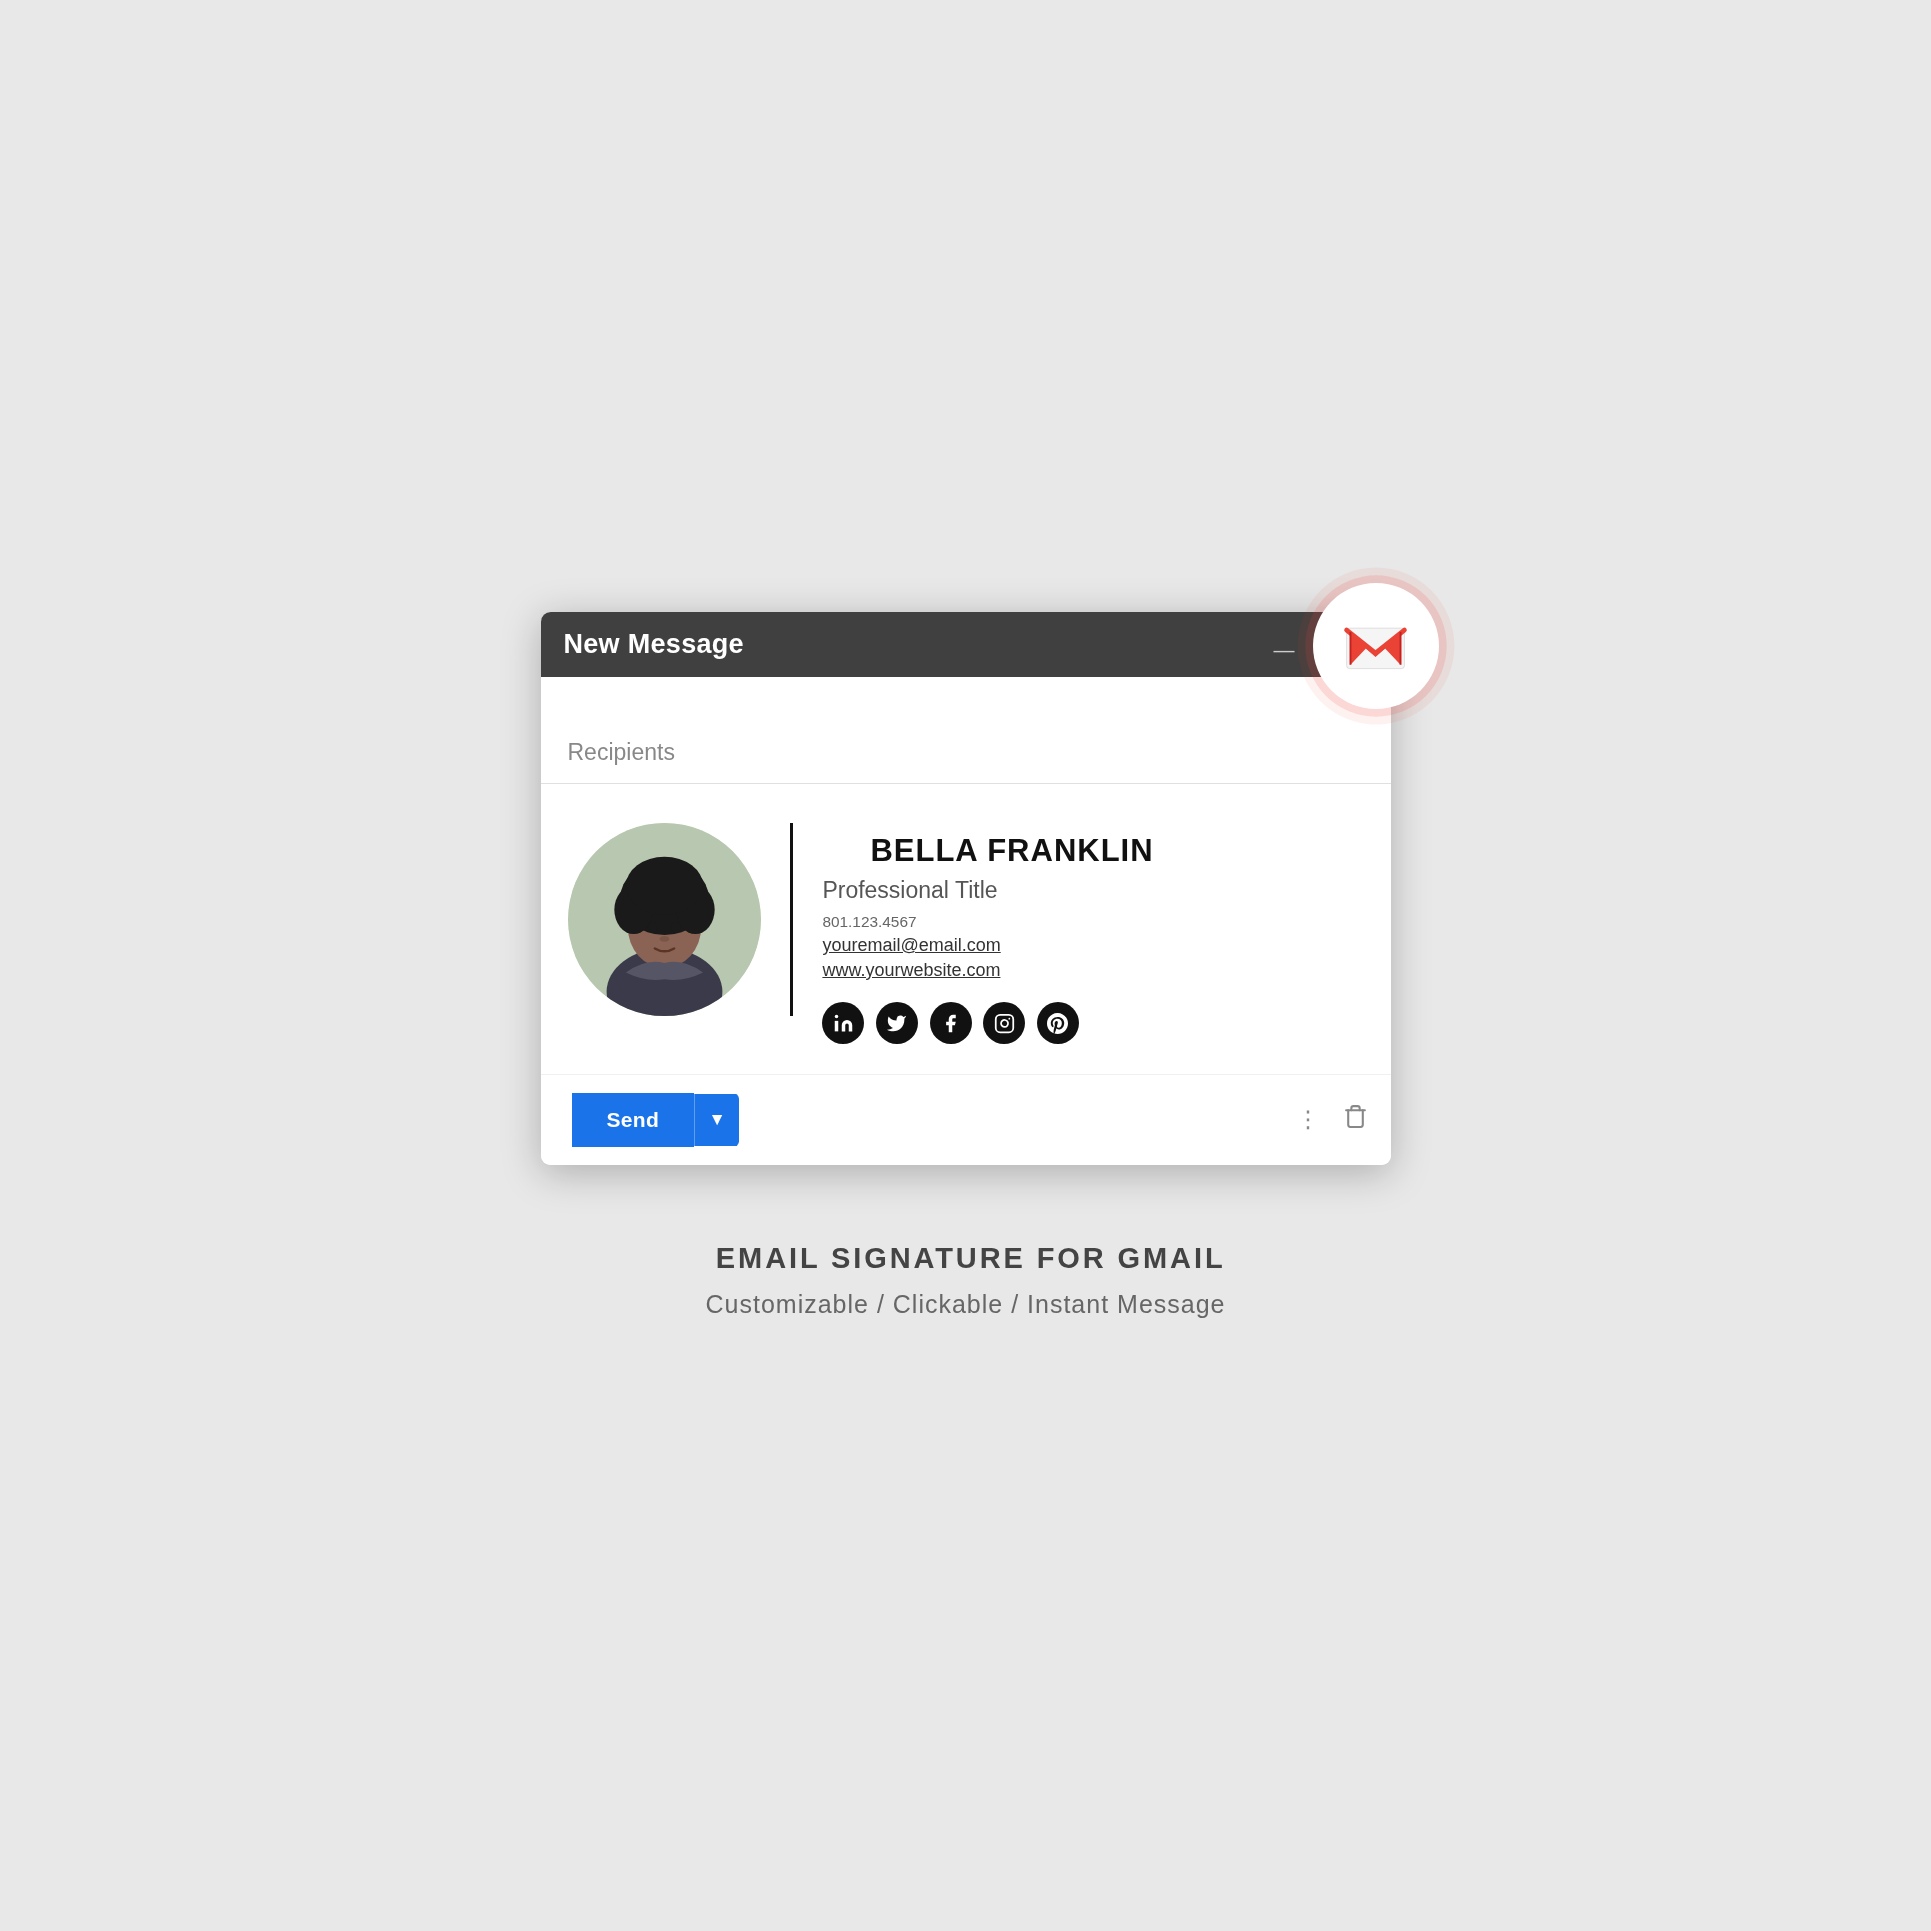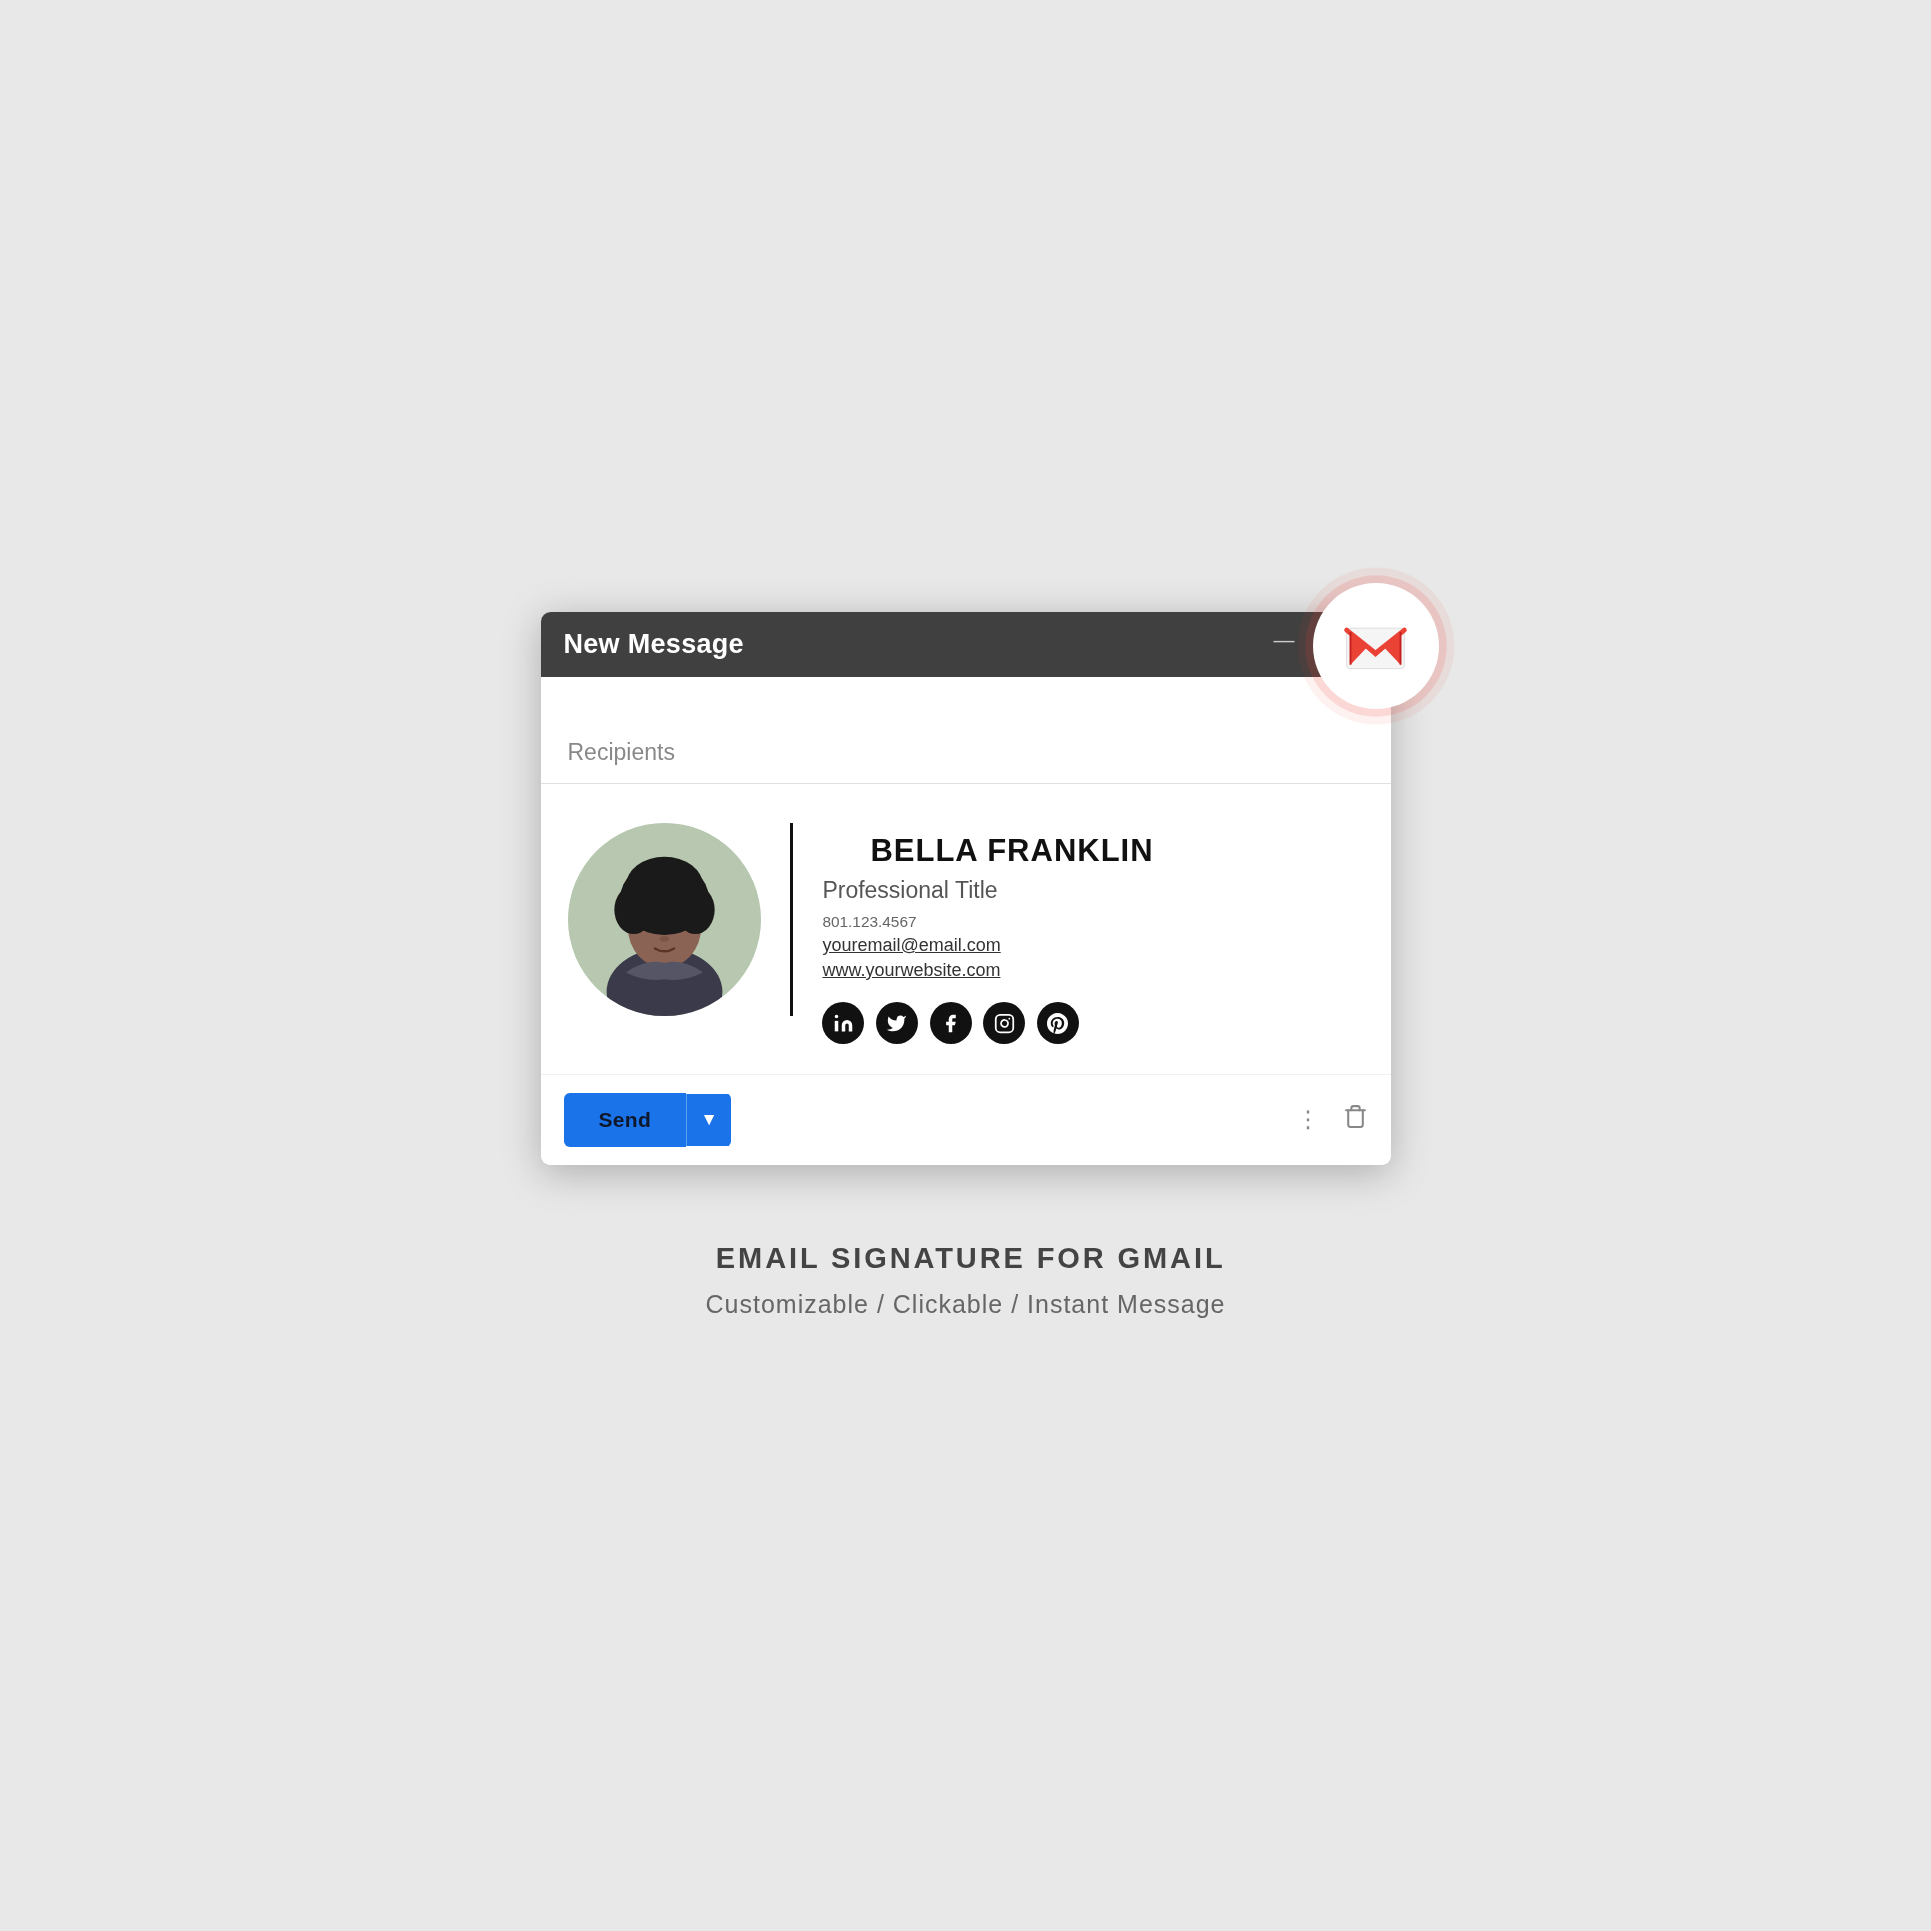--- a/index.html
+++ b/index.html
@@ -31,21 +31,21 @@
       overflow: visible;
       margin-bottom: 58px;
     }
 
     
     .title-bar {
       background: #404040;
       border-radius: 9.7px 9.7px 0 0;
       padding: 17.4px 23px;
       display: flex;
-      align-items: flex-start;
+      align-items: flex-end;
       justify-content: space-between;
     }
 
     .title-bar-title {
       color: white;
       font-size: 27px;
       font-weight: 600;
       letter-spacing: 0.3px;
     }
 
@@ -183,27 +183,28 @@
 
     .send-btn-group {
       display: flex;
       align-items: center;
       border-radius: 5.8px;
       overflow: hidden;
     }
 
     .send-btn-main {
       background: #1a73e8;
-      color: #0f172a;
+      color: #ffffff;
       font-size: 21px;
       font-weight: 600;
       padding: 15.4px 35px;
       border: none;
       cursor: pointer;
       letter-spacing: 0.3px;
+      margin-left: 8px;
     }
 
     .send-btn-arrow {
       background: #1a73e8;
       color: white;
       font-size: 17.4px;
       padding: 15.4px 13.5px;
       border: none;
       border-left: 1px solid rgba(255,255,255,0.3);
       cursor: pointer;

